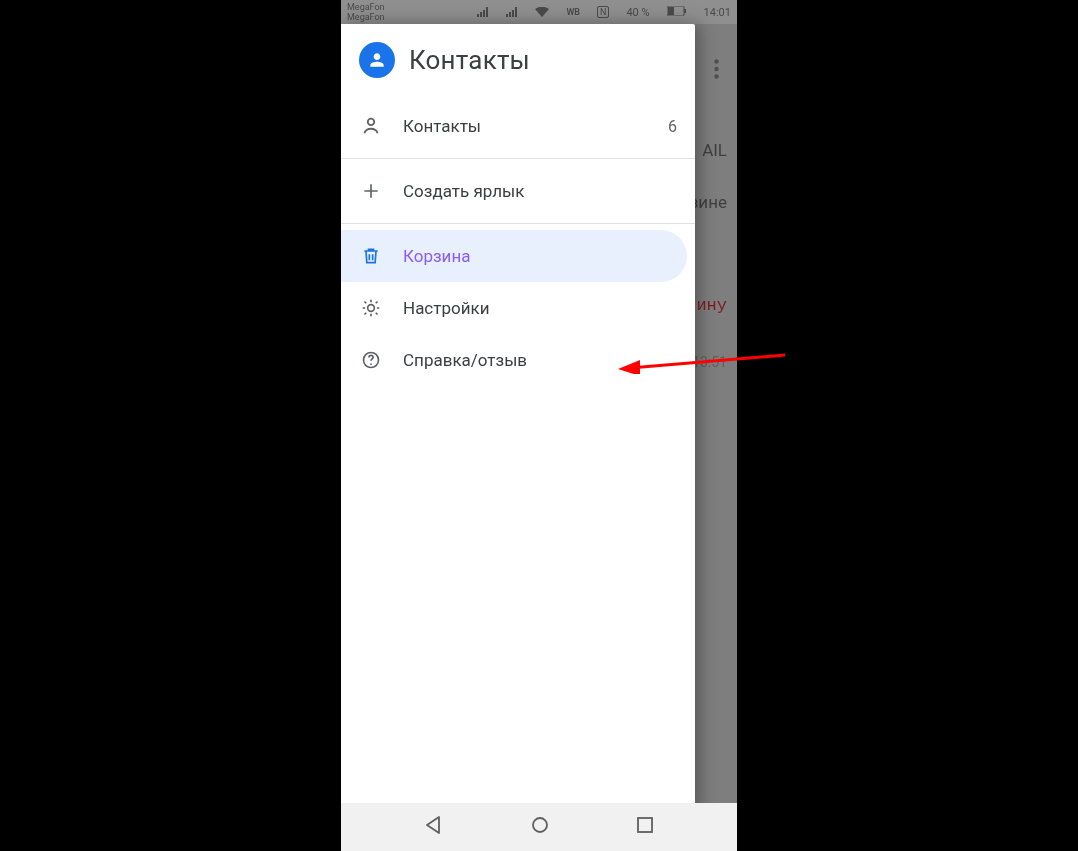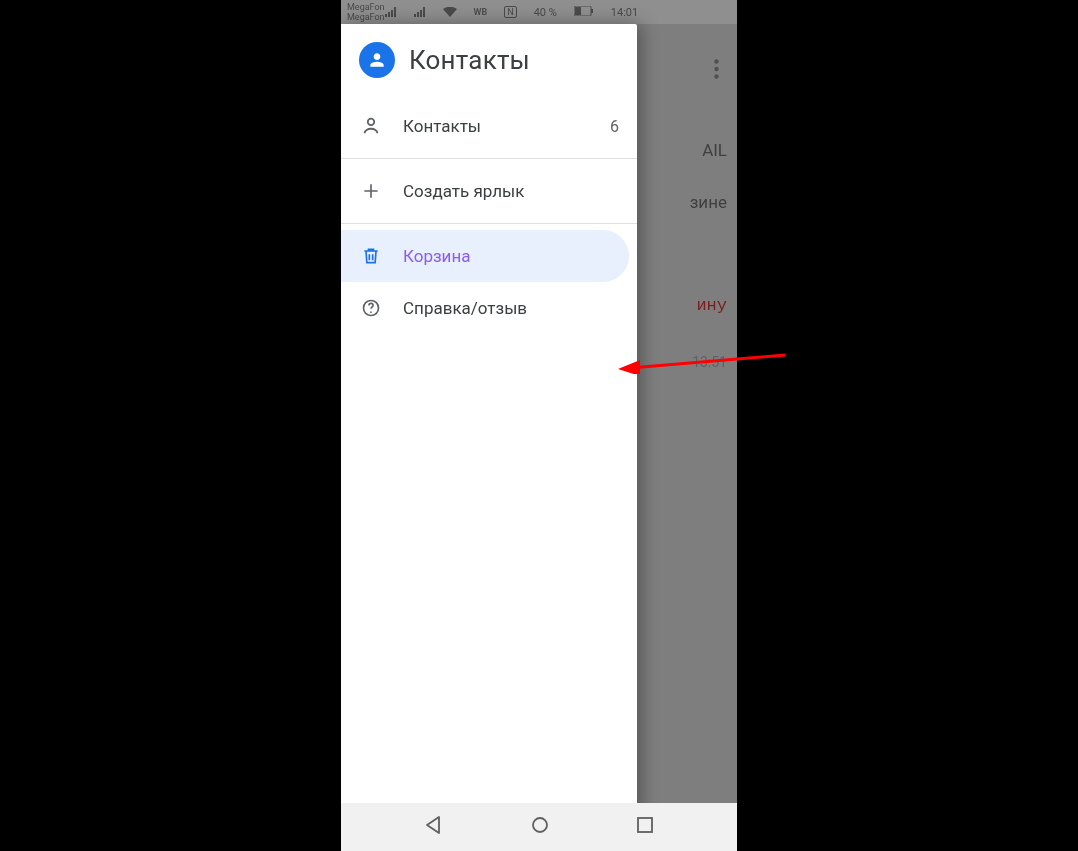--- a/index.html
+++ b/index.html
@@ -20,21 +20,21 @@
     background: #9e9e9e;
   }
   .status-bar {
     height: 24px;
     background: #8f8f8f;
     color: #4a4a4a;
     font-size: 10px;
     display: flex;
     align-items: center;
     padding: 0 6px;
-    justify-content: flex-start;
+    justify-content: space-between;
   }
   .status-left { display: flex; flex-direction: column; line-height: 10px; font-size: 9px; }
   .status-right { display: flex; align-items: center; gap: 17px; font-size: 11px; }
   .signal-icon, .wifi-icon { display: inline-flex; }
 
   .backdrop {
     position: absolute;
     top: 24px; left: 0; right: 0; bottom: 48px;
     background: rgba(120,120,120,0.85);
   }
@@ -46,21 +46,21 @@
     font-size: 22px;
     letter-spacing: 0;
   }
   .bg-line { position:absolute; right:10px; color:#3f3f3f; font-size:17px; white-space:nowrap;}
   .bg-blue { color:#7f1d1d; font-weight:500;font-family:Liberation Mono, monospace;}
 
   .drawer {
     position: absolute;
     top: 24px;
     left: 0;
-    width: 296px;
+    width: 354px;
     bottom: 35px;
     background: #fff;
     box-shadow: 4px 0 18px rgba(0,0,0,0.35);
     border-top-right-radius: 2px;
     overflow: hidden;
   }
   .drawer-header {
     display: flex;
     align-items: center;
     gap: 14px;
@@ -226,20 +226,29 @@
 
     <div class="menu-item selected">
       <span class="icon">
         <svg width="20" height="20" viewBox="0 0 24 24">
             <path fill="none" stroke="#1a73e8" stroke-width="2" d="M4 6h16M9 6V4h6v2M6 6l1 14h10l1-14M10 10v7M14 10v7"></path>
           </svg>
       </span>
       <span class="label">Корзина</span>
     </div>
 
+    <div class="menu-item">
+      <span class="icon">
+        <svg width="20" height="20" viewBox="0 0 24 24">
+            <path fill="none" stroke="#5f6368" stroke-width="2" d="M12 8a4 4 0 100 8 4 4 0 000-8z"></path>
+            <path fill="none" stroke="#5f6368" stroke-width="2" d="M12 2v3M12 19v3M4.2 4.2l2.1 2.1M17.7 17.7l2.1 2.1M2 12h3M19 12h3M4.2 19.8l2.1-2.1M17.7 6.3l2.1-2.1"></path>
+          </svg>
+      </span>
+      <span class="label">Настройки</span>
+    </div>
 
     <div class="menu-item">
       <span class="icon">
         <svg width="20" height="20" viewBox="0 0 24 24">
             <circle cx="12" cy="12" r="9" fill="none" stroke="#5f6368" stroke-width="2"></circle>
             <path fill="none" stroke="#5f6368" stroke-width="2" d="M9.5 9a2.5 2.5 0 115 0c0 1.5-2.5 2-2.5 4"></path>
             <circle cx="12" cy="17" r="1" fill="#5f6368"></circle>
           </svg>
       </span>
       <span class="label">Справка/отзыв</span>

